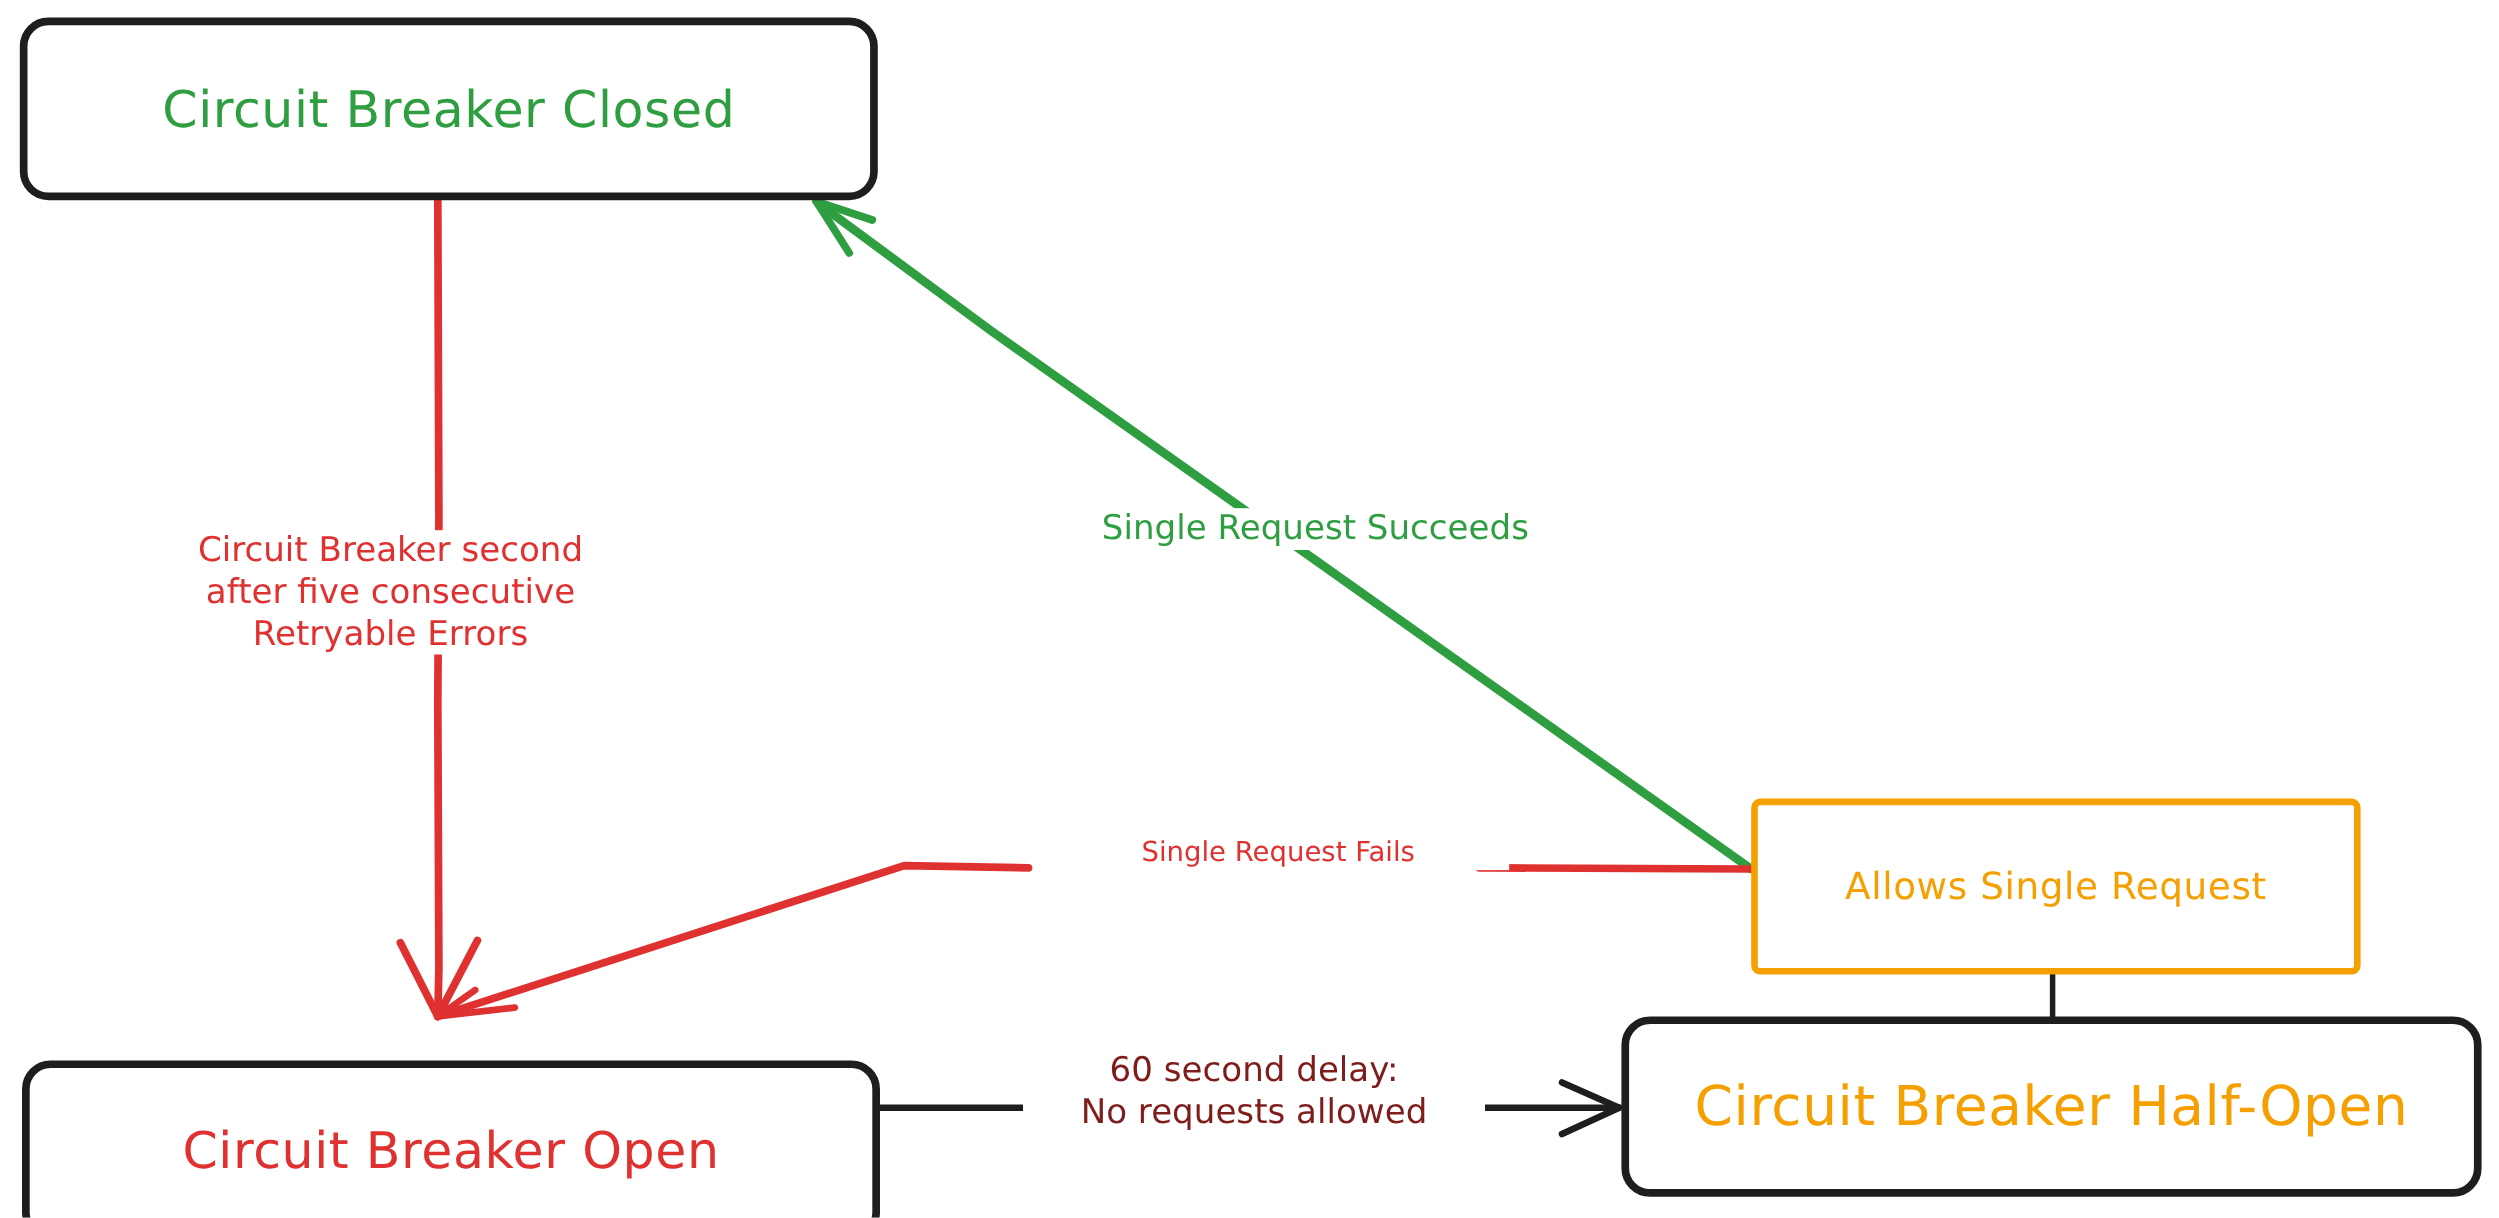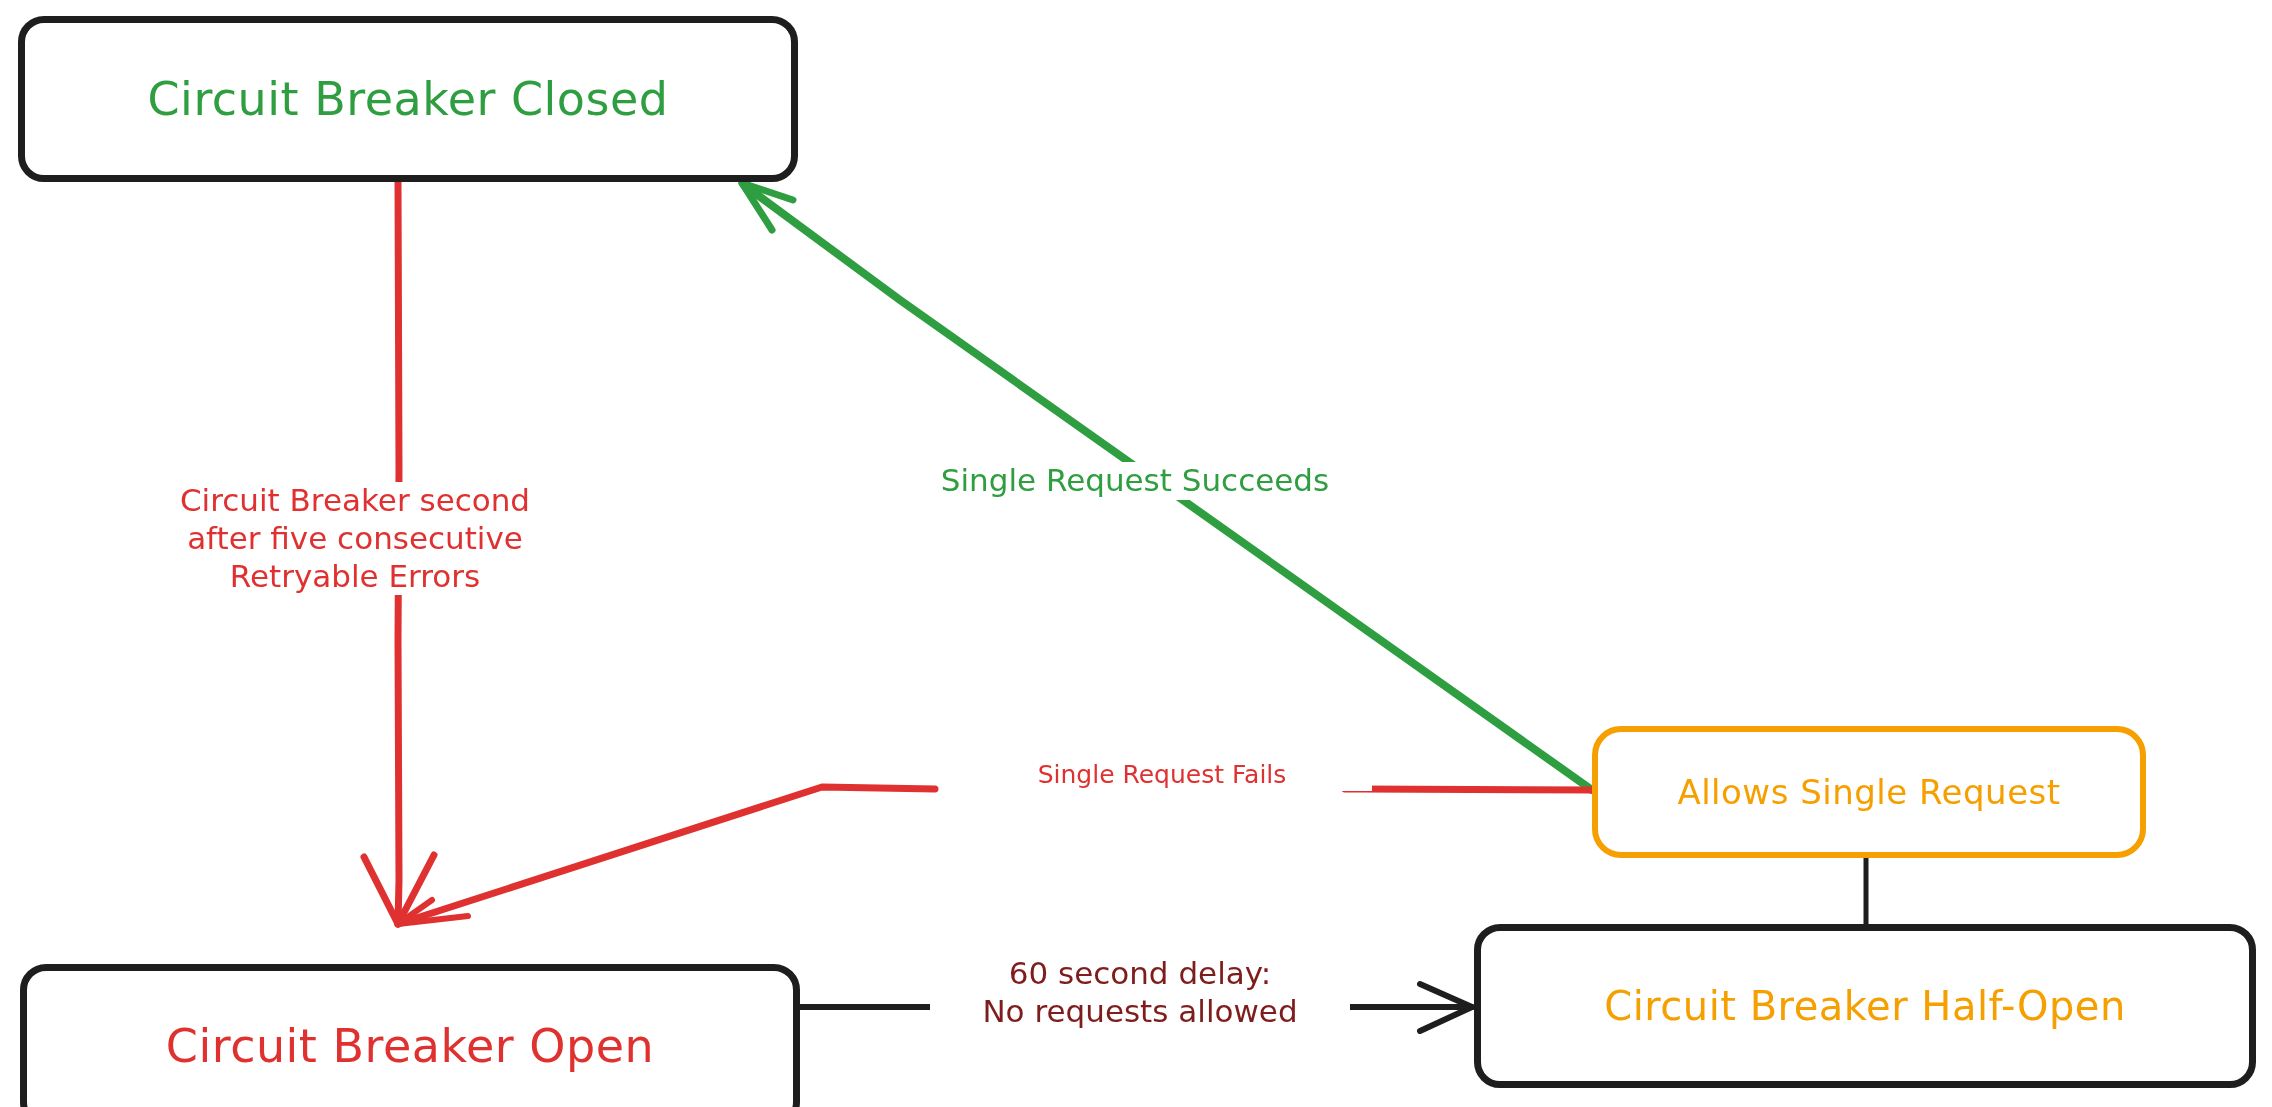--- a/index.html
+++ b/index.html
@@ -52,45 +52,45 @@
   #node-open {
     left: 20px; top: 964px; width: 780px; height: 164px;
     border-width: 7px; border-color: #1e1e1e;
   }
   #node-open .node-label { color: #e03131; font-size: 46px; }
 
   #node-halfopen {
     left: 1474px; top: 924px; width: 782px; height: 164px;
     border-width: 7px; border-color: #1e1e1e;
   }
-  #node-halfopen .node-label { color: #f59f00; font-size: 40px; }
+  #node-halfopen .node-label { color: #f59f00; font-size: 50px; }
 
   #node-allows {
-    left: 1592px; top: 726px; width: 554px; height: 132px;
-    border-width: 6px; border-color: #f59f00; border-radius: 29px;
+    left: 1592px; top: 726px; width: 554px; height: 160px;
+    border-width: 6px; border-color: #f59f00; border-radius: 8px;
   }
   #node-allows .node-label { color: #f59f00; font-size: 34px; }
 
   
   .edge-label {
     position: absolute;
     font-family: "DejaVu Sans", sans-serif;
     text-align: center;
     line-height: 1.22;
     white-space: pre;
     background: #ffffff;
     pointer-events: none;
   }
   #label-trips {
     left: 120px; top: 482px; width: 470px;
     color: #e03131; font-size: 31px;
   }
   #label-succeeds {
     left: 880px; top: 462px; width: 510px;
-    color: #2f9e41; font-size: 31px;
+    color: #2f9e41; font-size: 31px; text-align: right;
   }
   #label-fails {
     left: 952px; top: 760px; width: 420px;
     color: #e03131; font-size: 25px;
   }
   #label-delay {
     left: 930px; top: 955px; width: 420px;
     color: #7f1d1d; font-size: 31px;
   }
 </style>

